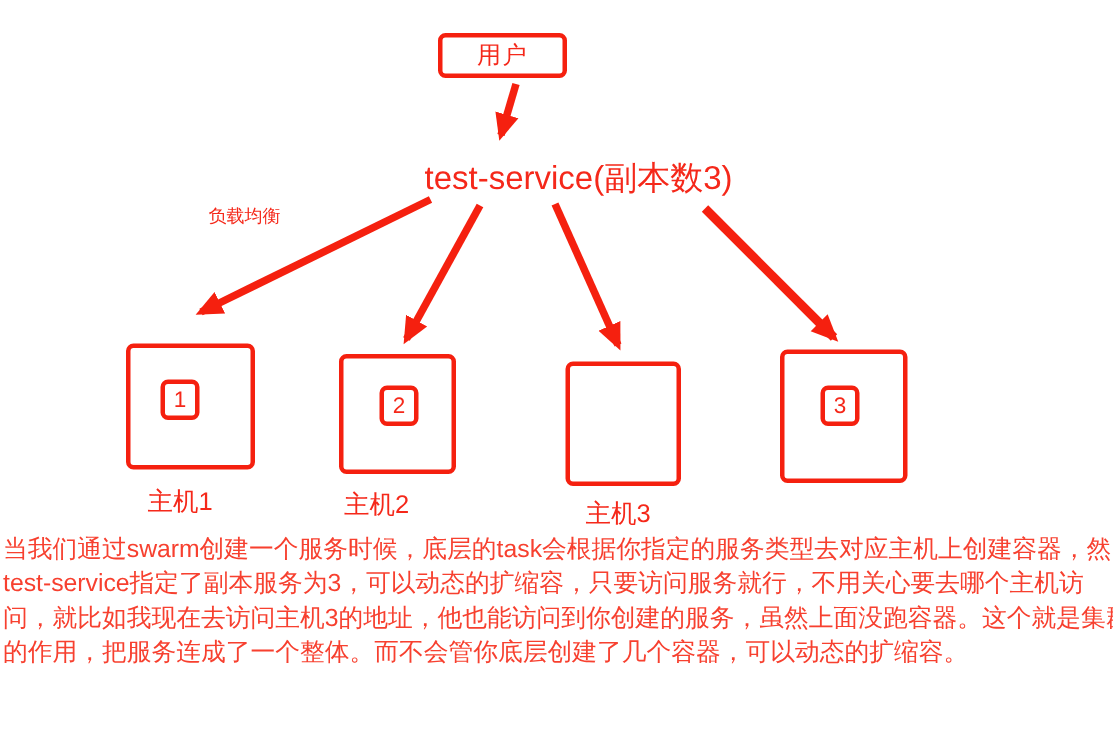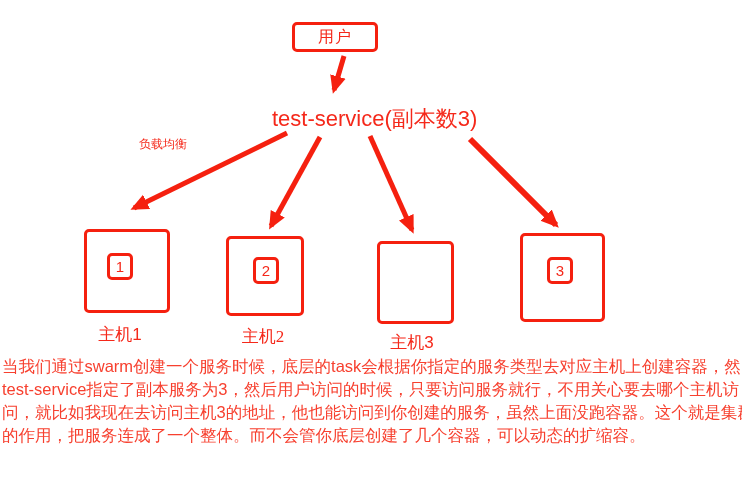--- a/index.html
+++ b/index.html
@@ -18,21 +18,21 @@
     background:#ffffff;
     box-sizing:border-box;
     z-index:2;
   }
   #user-box{
     left:292px;top:22px;width:86px;height:30px;
     display:flex;align-items:center;justify-content:center;
     font-size:16px;color:#f5281a;letter-spacing:1px;
   }
   #service-label{
-    position:absolute;left:272px;top:104px;
+    position:absolute;left:283px;top:104px;
     font-size:22px;color:#f5281a;z-index:2;white-space:nowrap;
   }
   #lb-label{
     position:absolute;left:139px;top:136px;
     font-size:12px;color:#f5281a;z-index:2;white-space:nowrap;
   }
   .host{position:absolute;}
   #host1{left:84px;top:229px;width:86px;height:84px;}
   #host2{left:226px;top:236px;width:78px;height:80px;}
   #host3{left:377px;top:241px;width:77px;height:83px;}
@@ -47,21 +47,21 @@
   }
   #host1 .container-box{left:20px;top:21px;}
   #host2 .container-box{left:24px;top:18px;}
   #host4 .container-box{left:24px;top:21px;}
   .host-label{
     position:absolute;z-index:2;
     font-size:17px;color:#f5281a;white-space:nowrap;
     transform:translateX(-50%);
   }
   #host-label-1{left:120px;top:323px;}
-  #host-label-2{left:263px;top:325px;font-family:Liberation Serif, serif;}
+  #host-label-2{left:251px;top:325px;}
   #host-label-3{left:412px;top:331px;}
   #host-label-4{left:570px;top:329px;}
   #description{
     position:absolute;left:2px;top:355px;width:738px;
     font-size:16.5px;line-height:23px;color:#f7402f;z-index:2;
   }
   .desc-line{white-space:nowrap;}
 </style>
 </head>
 <body>
@@ -107,18 +107,18 @@
   <div id="host-label-3" class="host-label">主机3</div>
 
   <div id="host4" class="red-box host">
     <div class="container-box">
       <span>3</span>
     </div>
   </div>
 
   <div id="description">
     <div class="desc-line">当我们通过swarm创建一个服务时候，底层的task会根据你指定的服务类型去对应主机上创建容器，然</div>
-    <div class="desc-line">test-service指定了副本服务为3，然后用户访问的时候，只要访问服务就行，不用关心要去哪个主机访</div>
+    <div class="desc-line">test-service指定了副本服务为3，可以动态的扩缩容，只要访问服务就行，不用关心要去哪个主机访</div>
     <div class="desc-line">问，就比如我现在去访问主机3的地址，他也能访问到你创建的服务，虽然上面没跑容器。这个就是集群</div>
     <div class="desc-line">的作用，把服务连成了一个整体。而不会管你底层创建了几个容器，可以动态的扩缩容。</div>
   </div>
 
 </div>
 
 </body></html>

